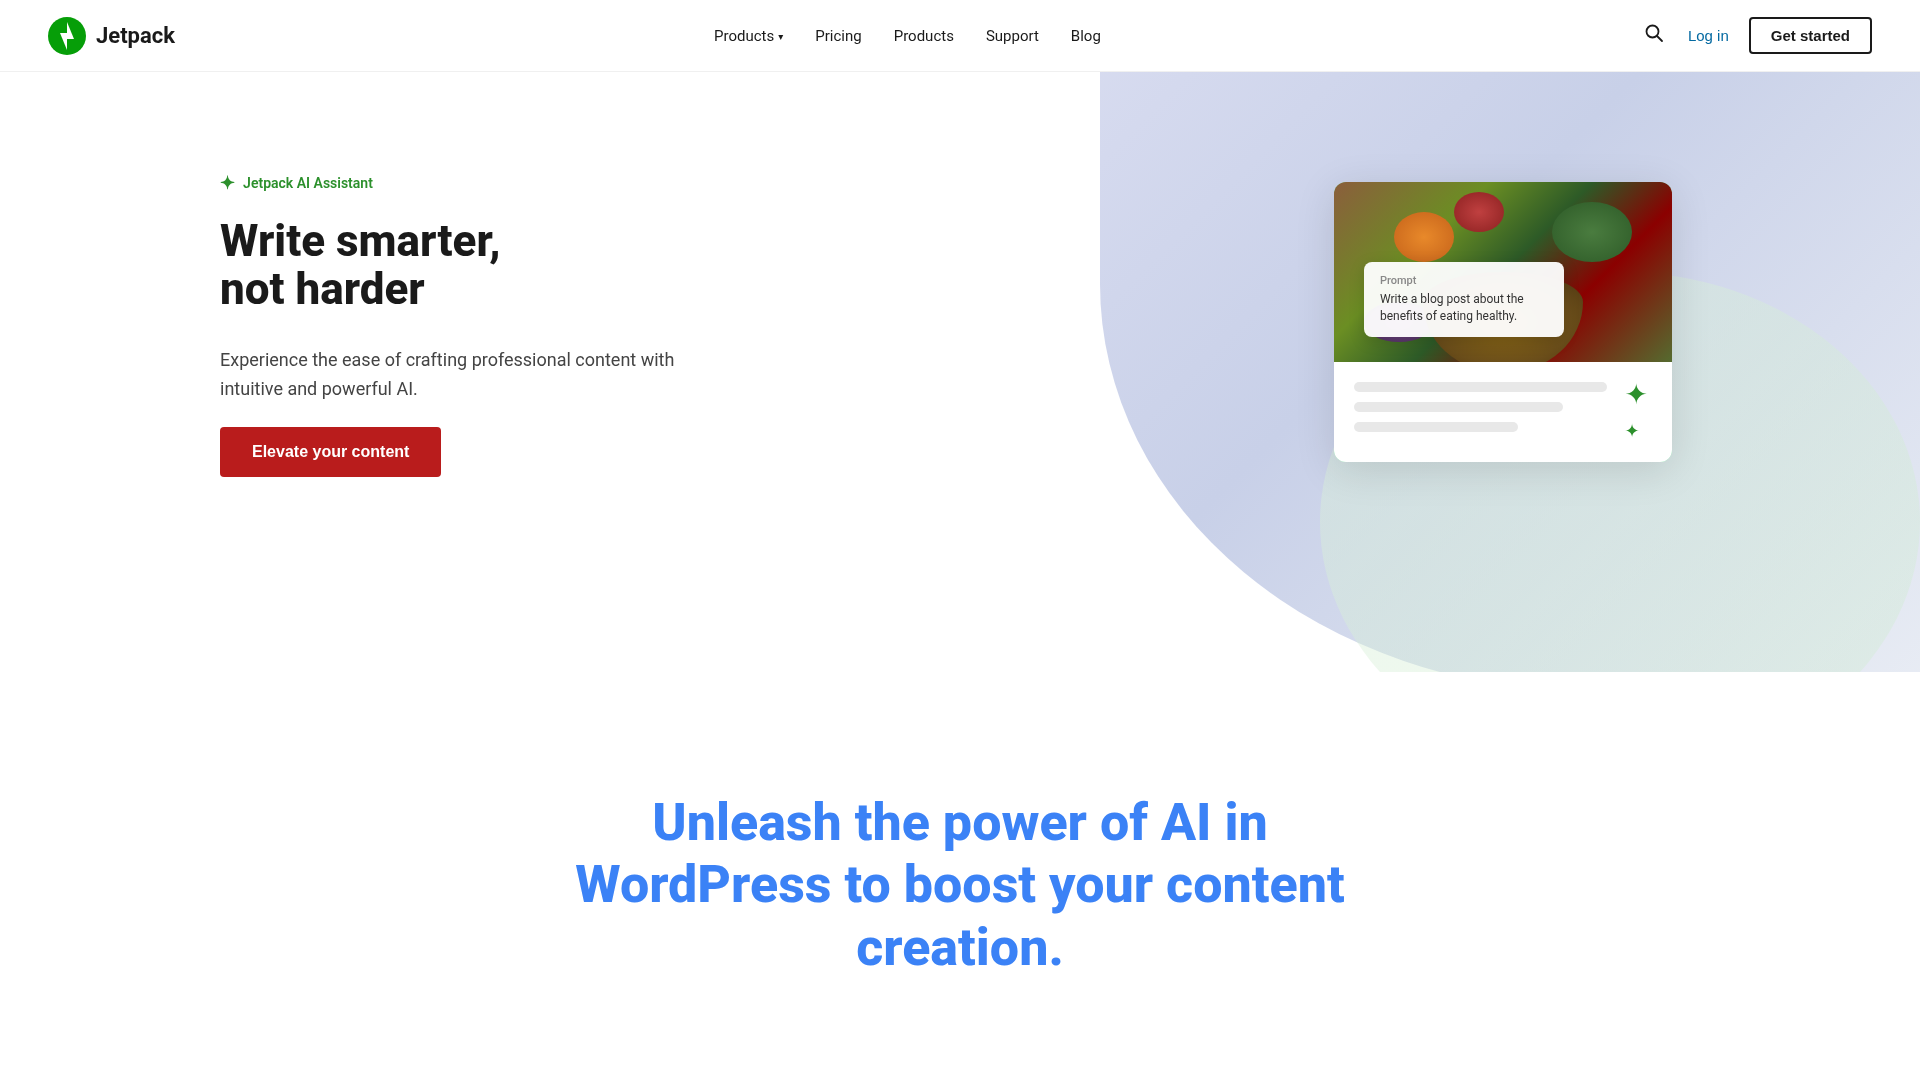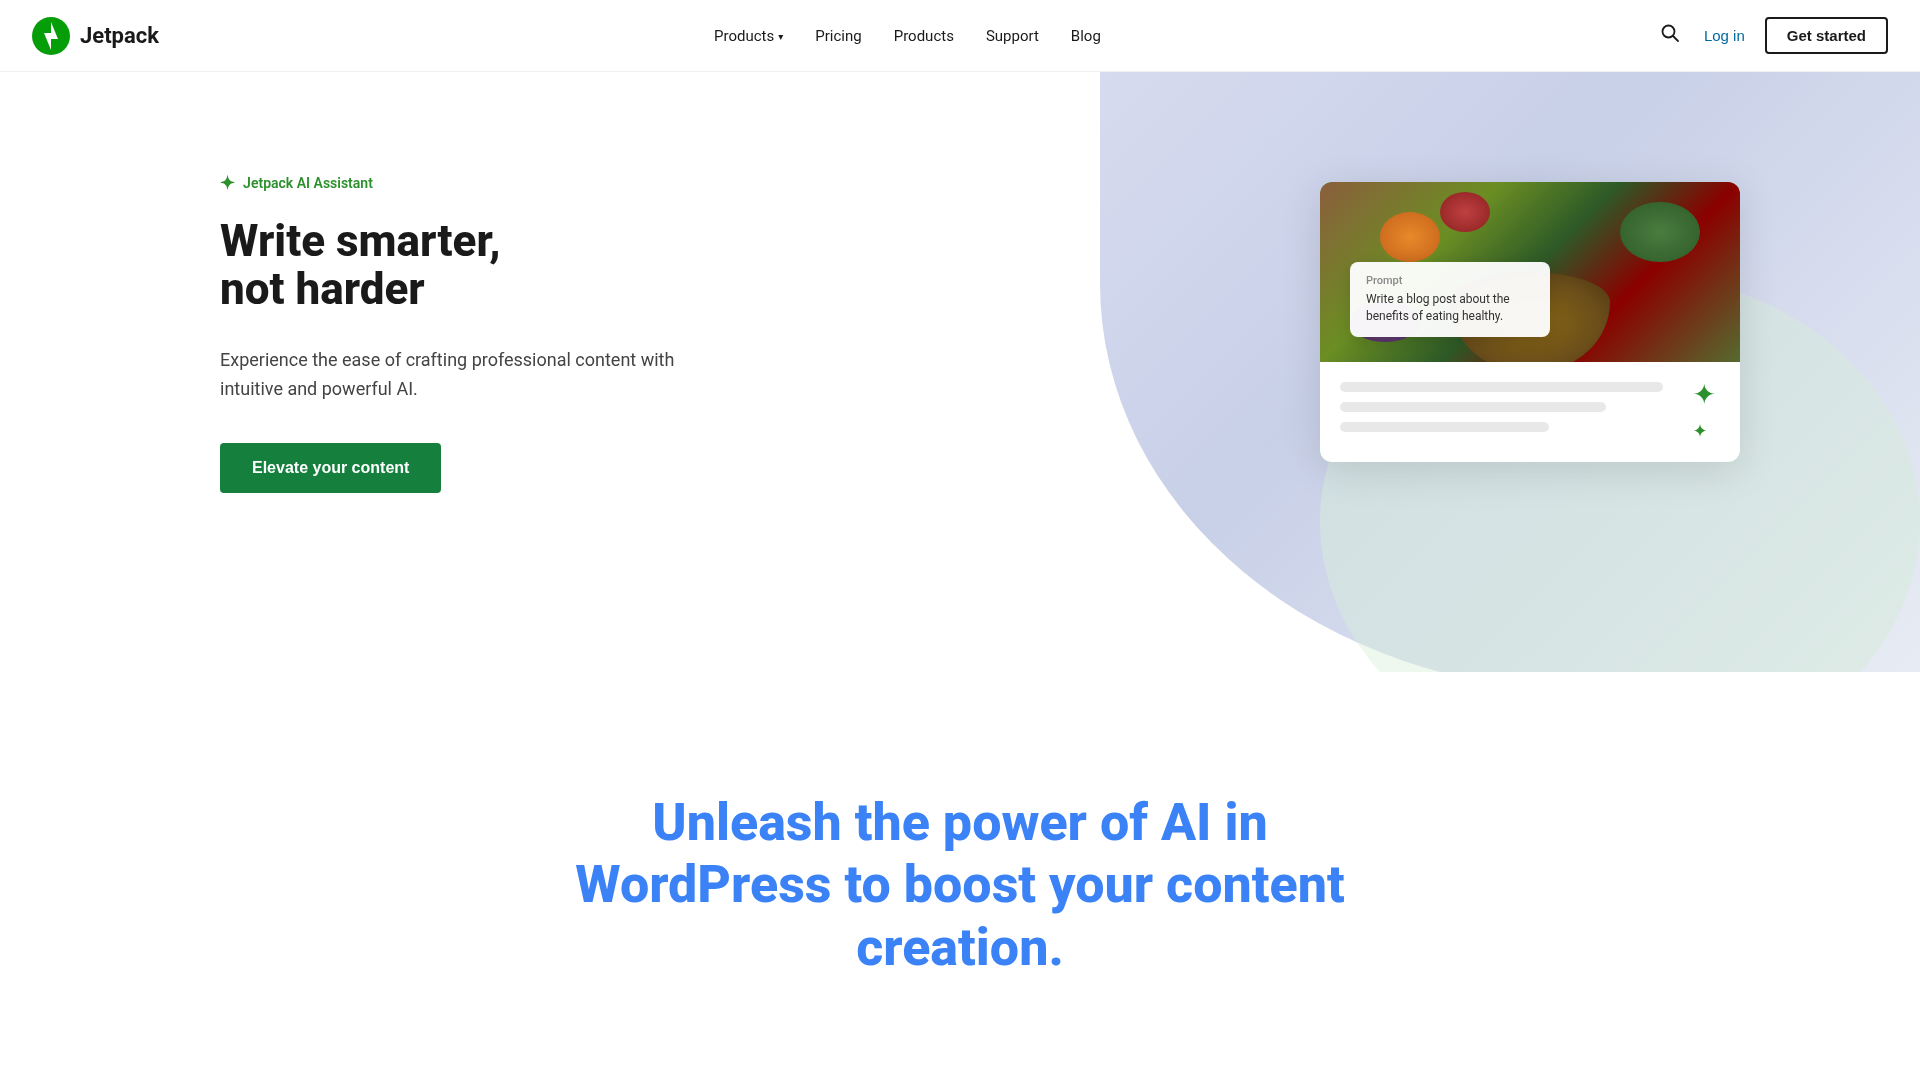--- a/index.html
+++ b/index.html
@@ -11,21 +11,21 @@
       width: 1920px;
       min-height: 1080px;
       overflow-x: hidden;
     }
 
     
     header {
       display: flex;
       align-items: center;
       justify-content: space-between;
-      padding: 0 32px;
+      padding: 0 48px;
       height: 72px;
       background: #fff;
       border-bottom: 1px solid #f0f0f0;
       position: relative;
       z-index: 10;
     }
 
     .logo-area {
       display: flex;
       align-items: center;
@@ -165,26 +165,26 @@
       font-weight: 800;
       color: #1a1a1a;
       line-height: 1.1;
       margin-bottom: 32px;
     }
 
     .hero-description {
       font-size: 18px;
       color: #444;
       line-height: 1.6;
-      margin-bottom: 40px;
+      margin-bottom: 24px;
       max-width: 480px;
     }
 
     .cta-btn {
-      background: #15803d;
+      background: #b91c1c;
       color: #fff;
       border: none;
       border-radius: 4px;
       padding: 16px 32px;
       font-size: 16px;
       font-weight: 600;
       cursor: pointer;
       display: inline-block;
     }
 
@@ -197,24 +197,24 @@
       height: 520px;
       z-index: 2;
     }
 
     
     .mock-card {
       background: #86efac;
       border-radius: 12px;
       box-shadow: 0 8px 40px rgba(0,0,0,0.12);
       overflow: hidden;
-      width: 420px;
+      width: 338px;
       position: absolute;
       top: 80px;
-      left: 40px;
+      left: 54px;
     }
 
     .mock-card-image {
       width: 100%;
       height: 180px;
       background: linear-gradient(135deg, #8B5E3C 0%, #6B8E23 30%, #2d5a27 50%, #8B0000 70%, #556B2F 100%);
       position: relative;
       overflow: hidden;
     }
 

